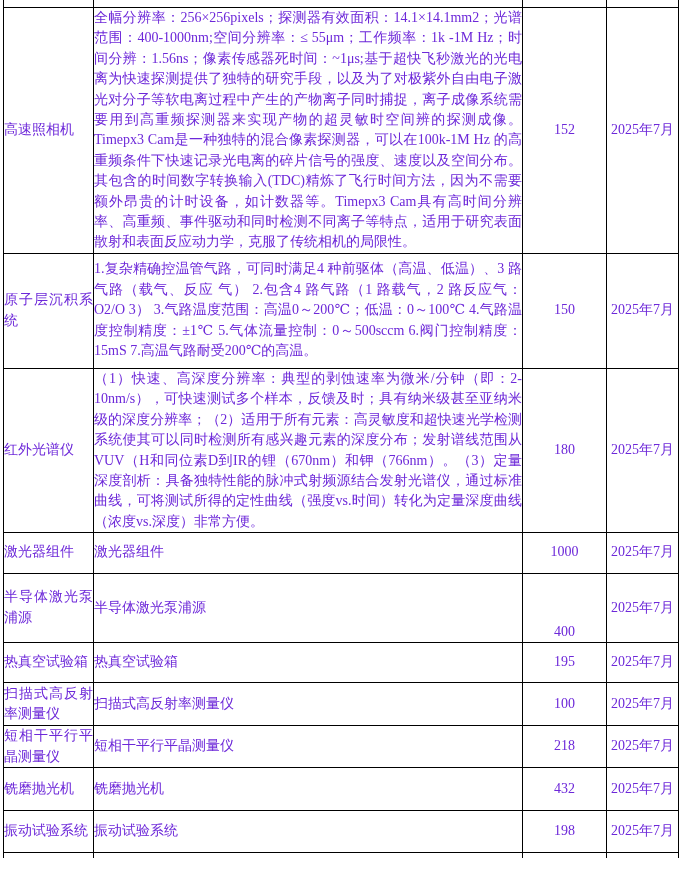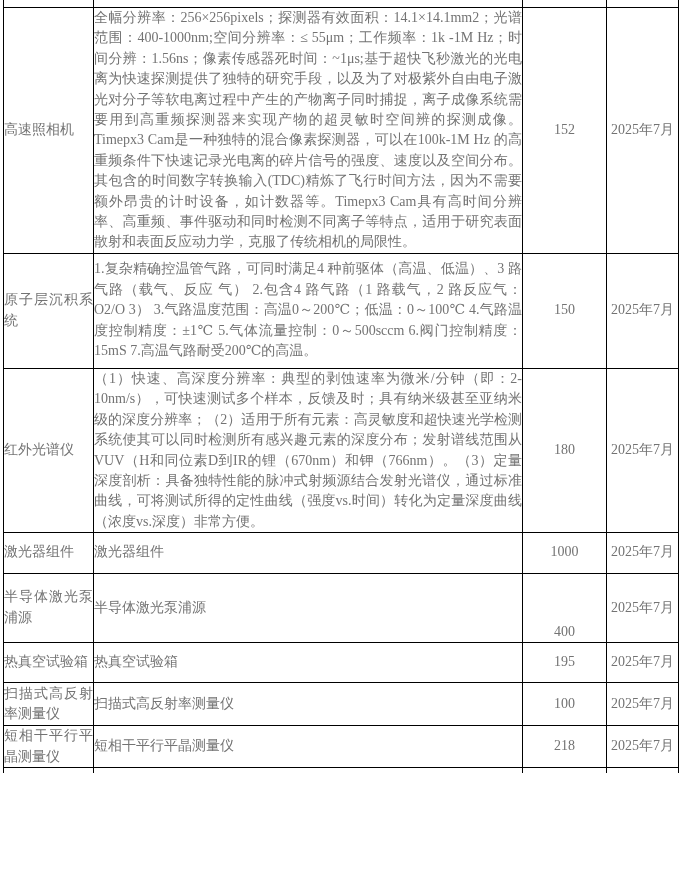--- a/index.html
+++ b/index.html
@@ -17,21 +17,21 @@
   table.doc-table {
     position: absolute;
     left: 3px; top: 0;
     width: 675px;
     border-collapse: collapse;
     table-layout: fixed;
   }
   table.doc-table td {
     border: 1px solid #000000;
     box-sizing: border-box;
-    color: #737373;
+    color: #6d28d9;
     font-size: 14px;
     line-height: 20.4px;
     vertical-align: middle;
     overflow: hidden;
     padding: 0;
   }
   td.c-name {
     padding: 1px 6px;
     text-align: justify;
     text-justify: inter-character;
@@ -175,20 +175,48 @@
           <td class="c-desc">
             <div class="cell-inner" style="max-height: 40px;">短相干平行平晶测量仪</div>
           </td>
           <td class="c-val">
             <div class="cell-inner" style="max-height: 40px;">218</div>
           </td>
           <td class="c-date">
             <div class="cell-inner" style="max-height: 40px;">2025年7月</div>
           </td>
         </tr>
+        <tr style="height: 43px;">
+          <td class="c-name">
+            <div class="cell-inner" style="max-height: 41px;">铣磨抛光机</div>
+          </td>
+          <td class="c-desc">
+            <div class="cell-inner" style="max-height: 41px;">铣磨抛光机</div>
+          </td>
+          <td class="c-val">
+            <div class="cell-inner" style="max-height: 41px;">432</div>
+          </td>
+          <td class="c-date">
+            <div class="cell-inner" style="max-height: 41px;">2025年7月</div>
+          </td>
+        </tr>
+        <tr style="height: 42px;">
+          <td class="c-name">
+            <div class="cell-inner" style="max-height: 40px;">振动试验系统</div>
+          </td>
+          <td class="c-desc">
+            <div class="cell-inner" style="max-height: 40px;">振动试验系统</div>
+          </td>
+          <td class="c-val">
+            <div class="cell-inner" style="max-height: 40px;">198</div>
+          </td>
+          <td class="c-date">
+            <div class="cell-inner" style="max-height: 40px;">2025年7月</div>
+          </td>
+        </tr>
         <tr class="sliver sliver-bottom" style="height: 6px;">
           <td></td>
           <td></td>
           <td></td>
           <td></td>
         </tr>
       </tbody>
   </table>
 </div>
 

